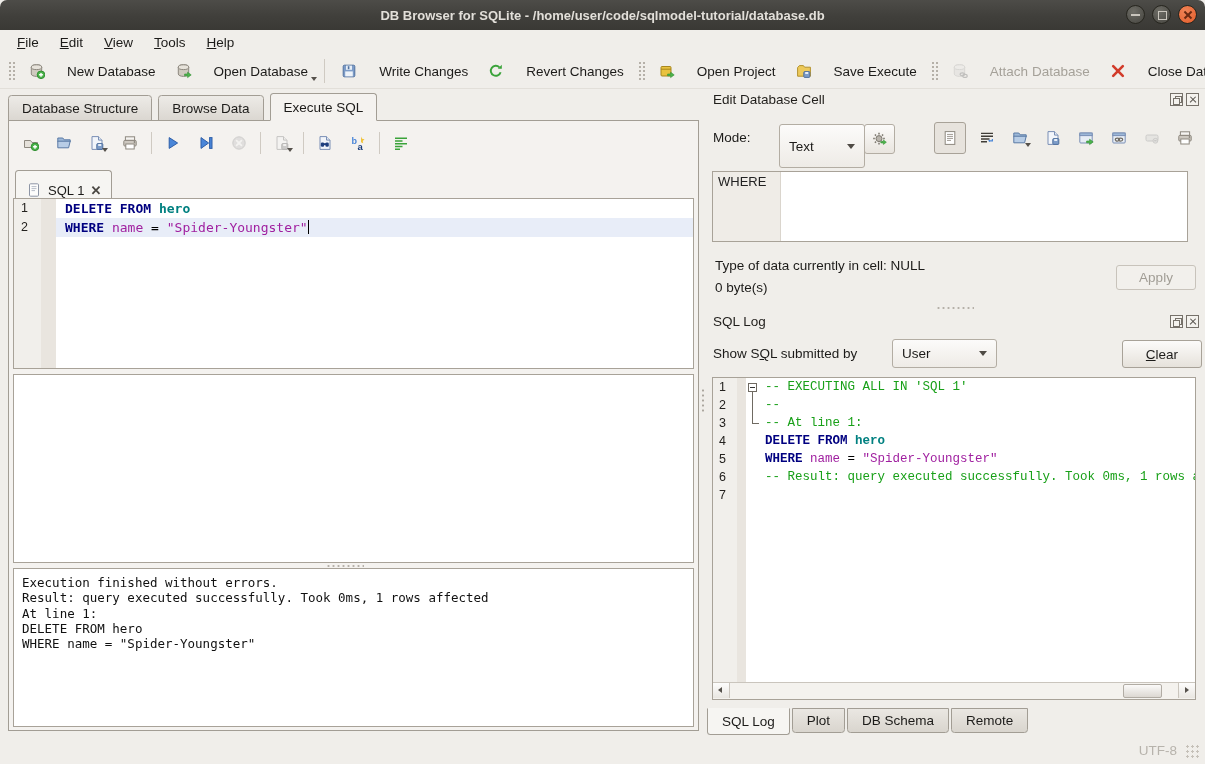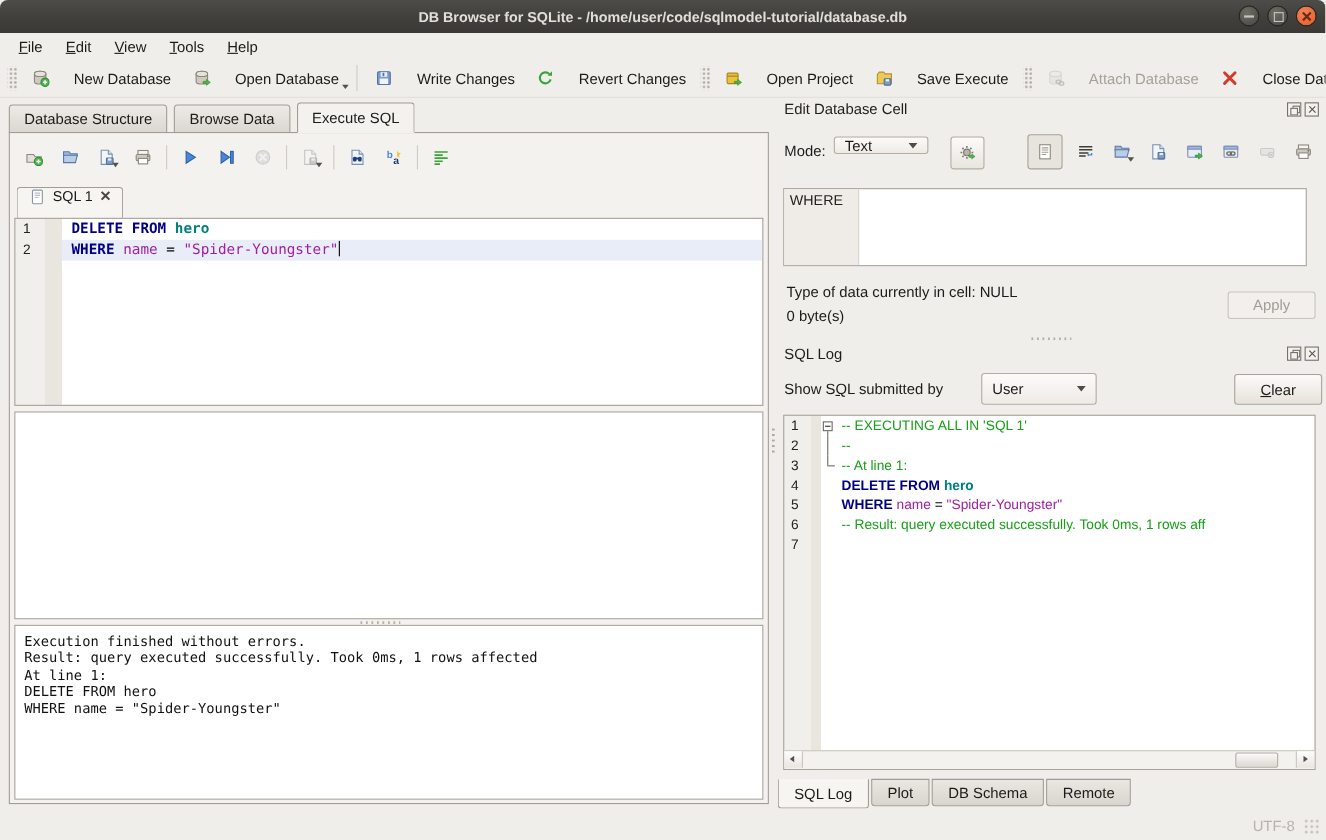--- a/index.html
+++ b/index.html
@@ -39,21 +39,21 @@
 background:linear-gradient(#edebe7,#dbd7d1);border:1px solid #a29d94;border-radius:3.5px 3.5px 0 0;
 margin-right:6px;font-size:13.5px}
 .mtab.active{background:#f4f2ef;height:28px;border-bottom:1px solid #f4f2ef}
 
 .left-panel{position:absolute;top:120px;left:8px;width:691px;height:611px;background:#f4f2ef;
 border:1px solid #a29d94;box-sizing:border-box;z-index:2}
 .sql-toolbar{position:absolute;top:10px;left:10px;display:flex;align-items:center}
 .sqltb-btn{width:24px;height:24px;display:flex;align-items:center;justify-content:center;margin-right:9px;position:relative;flex:none}
 .sqltb-sep{width:1px;height:22px;background:#cfcac2;margin:0 9px 0 0;flex:none}
 .sqltab-bar{position:absolute;top:49px;left:6px;display:flex}
-.sqltab{height:28px;box-sizing:border-box;display:flex;align-items:flex-start;gap:6px;padding:0 10px;
+.sqltab{height:28px;box-sizing:border-box;display:flex;align-items:flex-end;gap:6px;padding:0 10px;
 background:#f6f5f2;border:1px solid #a29d94;border-bottom:none;border-radius:3.5px 3.5px 0 0;font-size:13px}
 .close-x{font-weight:bold;color:#4a4742;font-size:13px}
 .editor-frame{position:absolute;top:77px;left:4px;width:681px;height:171px;border:1px solid #a8a298;box-sizing:border-box;overflow:hidden;
 background:linear-gradient(90deg,#f1efeb 0,#f1efeb 27px,#e9e5df 27px,#e9e5df 42px,#fff 42px)}
 .ed-line{display:flex;height:19px;line-height:19px}
 .ed-num{width:27px;flex:none;padding-left:7px;box-sizing:border-box;font-size:12.5px;color:#24221f}
 .ed-stripe{width:15px;flex:none}
 .ed-code{flex:1;font-family:"DejaVu Sans Mono","Liberation Mono",monospace;font-size:13px;padding-left:9px;white-space:pre}
 .ed-line.current .ed-code{background:#e8edf8}
 .cursor{display:inline-block;width:1.5px;height:14px;background:#000;vertical-align:-2px}
@@ -73,21 +73,21 @@
 .dock-ic{width:13px;height:13px;position:relative;border:1px solid #76716a;background:#f4f2ee;box-sizing:border-box}
 .dock-ic.float::before{content:"";position:absolute;left:4px;top:1.5px;width:5px;height:5px;border:1px solid #76716a;background:#f4f2ee}
 .dock-ic.float::after{content:"";position:absolute;left:1.5px;top:4px;width:5px;height:5px;border:1px solid #76716a;background:#f4f2ee}
 .dock-ic.closeic::before,.dock-ic.closeic::after{content:"";position:absolute;left:1.5px;top:5px;width:8px;height:1.4px;background:#55514b}
 .dock-ic.closeic::before{transform:rotate(45deg)}.dock-ic.closeic::after{transform:rotate(-45deg)}
 .mode-row{position:absolute;top:36px;left:6px;right:6px;height:30px}
 .mode-label{position:absolute;left:0;top:6px;font-size:13.5px}
 .combo{border:1px solid #b3ada3;border-radius:3px;background:linear-gradient(#fcfbfa,#eeebe6);
 display:flex;align-items:center;box-sizing:border-box;padding:0 9px;font-size:13.5px}
 .caret{margin-left:auto;width:0;height:0;border-left:4px solid transparent;border-right:4px solid transparent;border-top:5px solid #4f4b45}
-.mode-combo{position:absolute;left:45px;top:0;width:86px;height:16px}
+.mode-combo{position:absolute;left:66px;top:0;width:86px;height:44px}
 .gear-btn{position:absolute;left:151px;top:0;width:29px;height:28px;border:1px solid #b3ada3;border-radius:3px;
 background:linear-gradient(#fcfbfa,#e9e5df);display:flex;align-items:center;justify-content:center}
 .cell-toolbar{position:absolute;right:2px;top:-2px;height:32px;display:flex;align-items:center;gap:9px}
 .ct-btn{width:24px;height:24px;display:flex;align-items:center;justify-content:center;position:relative;flex:none}
 .ct-btn.pressed{width:30px;height:30px;border:1px solid #a8a298;border-radius:3px;background:#e7e3dd}
 .cell-box{position:absolute;top:83px;left:5px;width:476px;height:71px;border:1px solid #a8a298;box-sizing:border-box;background:#fff;display:flex}
 .cell-gutter{width:68px;flex:none;background:#efece7;border-right:1px solid #dad5cd;padding:2px 5px;box-sizing:border-box;font-size:13px;color:#222}
 .cell-value{flex:1}
 .cell-type-line{position:absolute;top:170px;left:8px;font-size:13.5px}
 .cell-size-line{position:absolute;top:192px;left:8px;font-size:13.5px}
@@ -99,21 +99,21 @@
 .filter-label{position:absolute;left:0;top:7px;font-size:13.5px}
 .user-combo{position:absolute;left:179px;top:0;width:105px;height:29px}
 .clear-btn{position:absolute;left:409px;top:1px;width:80px;height:28px;border:1px solid #a8a298;border-radius:3px;
 background:linear-gradient(#fcfbfa,#e6e2db);display:flex;align-items:center;justify-content:center;font-size:13.5px;box-sizing:border-box}
 .log-frame{position:absolute;top:289px;left:5px;width:484px;height:323px;border:1px solid #a8a298;box-sizing:border-box;overflow:hidden;
 background:linear-gradient(90deg,#f1efeb 0,#f1efeb 24px,#e9e5df 24px,#e9e5df 33px,#fff 33px)}
 .log-line{display:flex;height:18px;line-height:18px}
 .log-num{width:24px;flex:none;padding-left:6px;box-sizing:border-box;font-size:12.5px;color:#24221f}
 .log-stripe{width:9px;flex:none}
 .log-fold{width:16px;flex:none;position:relative}
-.log-code{flex:1;font-family:Liberation Sans, sans-serif;font-size:12.5px;white-space:pre;padding-left:3px}
+.log-code{flex:1;font-family:Liberation Mono, monospace;font-size:12.5px;white-space:pre;padding-left:3px}
 .fbox{position:absolute;left:2px;top:4.5px;width:9px;height:9px;border:1px solid #6f6a62;background:#fff;box-sizing:border-box}
 .fbox::after{content:"";position:absolute;left:1px;right:1px;top:3px;height:1px;background:#333}
 .ftail{position:absolute;left:6px;top:14px;bottom:0;width:1px;background:#6f6a62}
 .fv{position:absolute;left:6px;top:0;bottom:0;width:1px;background:#6f6a62}
 .fv2{position:absolute;left:6px;top:0;height:9px;width:1px;background:#6f6a62}
 .fh{position:absolute;left:6px;top:9px;width:7px;height:1px;background:#6f6a62}
 .log-hscroll{position:absolute;left:0;right:0;bottom:0;height:16px;background:#f4f2ee;border-top:1px solid #cac5bd;display:flex}
 .sb-btn{width:16px;height:15px;border-right:1px solid #cac5bd;background:linear-gradient(#fdfdfc,#e9e6e1);position:relative;flex:none}
 .sb-btn.sb-right{border-left:1px solid #cac5bd;border-right:none}
 .sb-left::after{content:"";position:absolute;left:5px;top:4px;width:0;height:0;border-top:3.5px solid transparent;border-bottom:3.5px solid transparent;border-right:4.5px solid #55514b}

